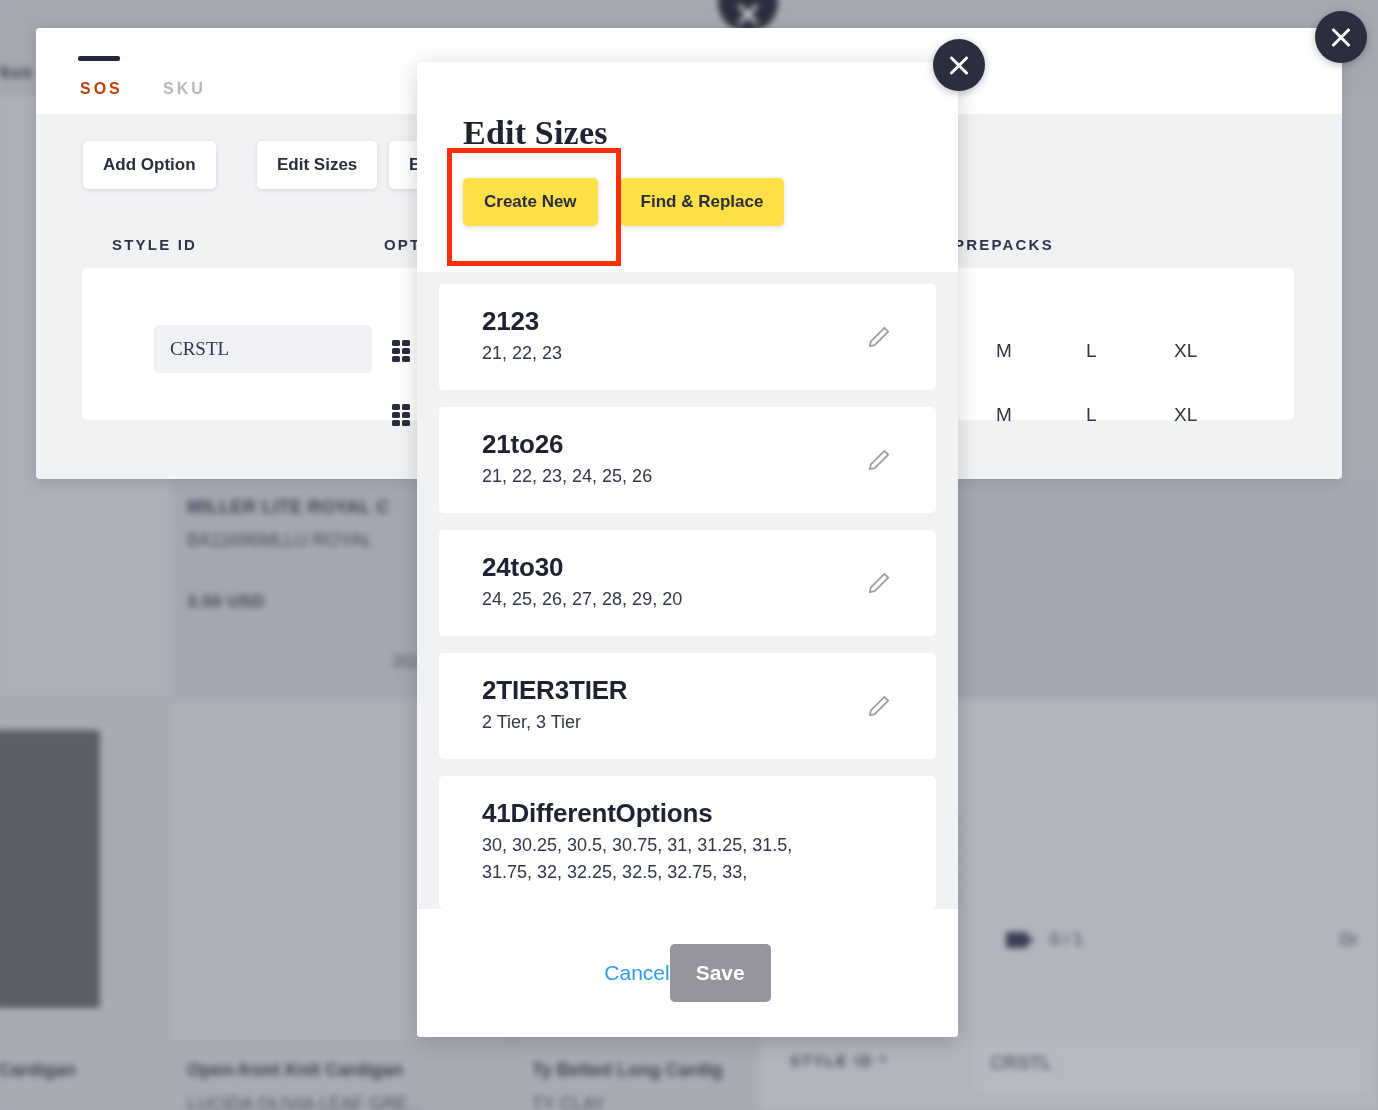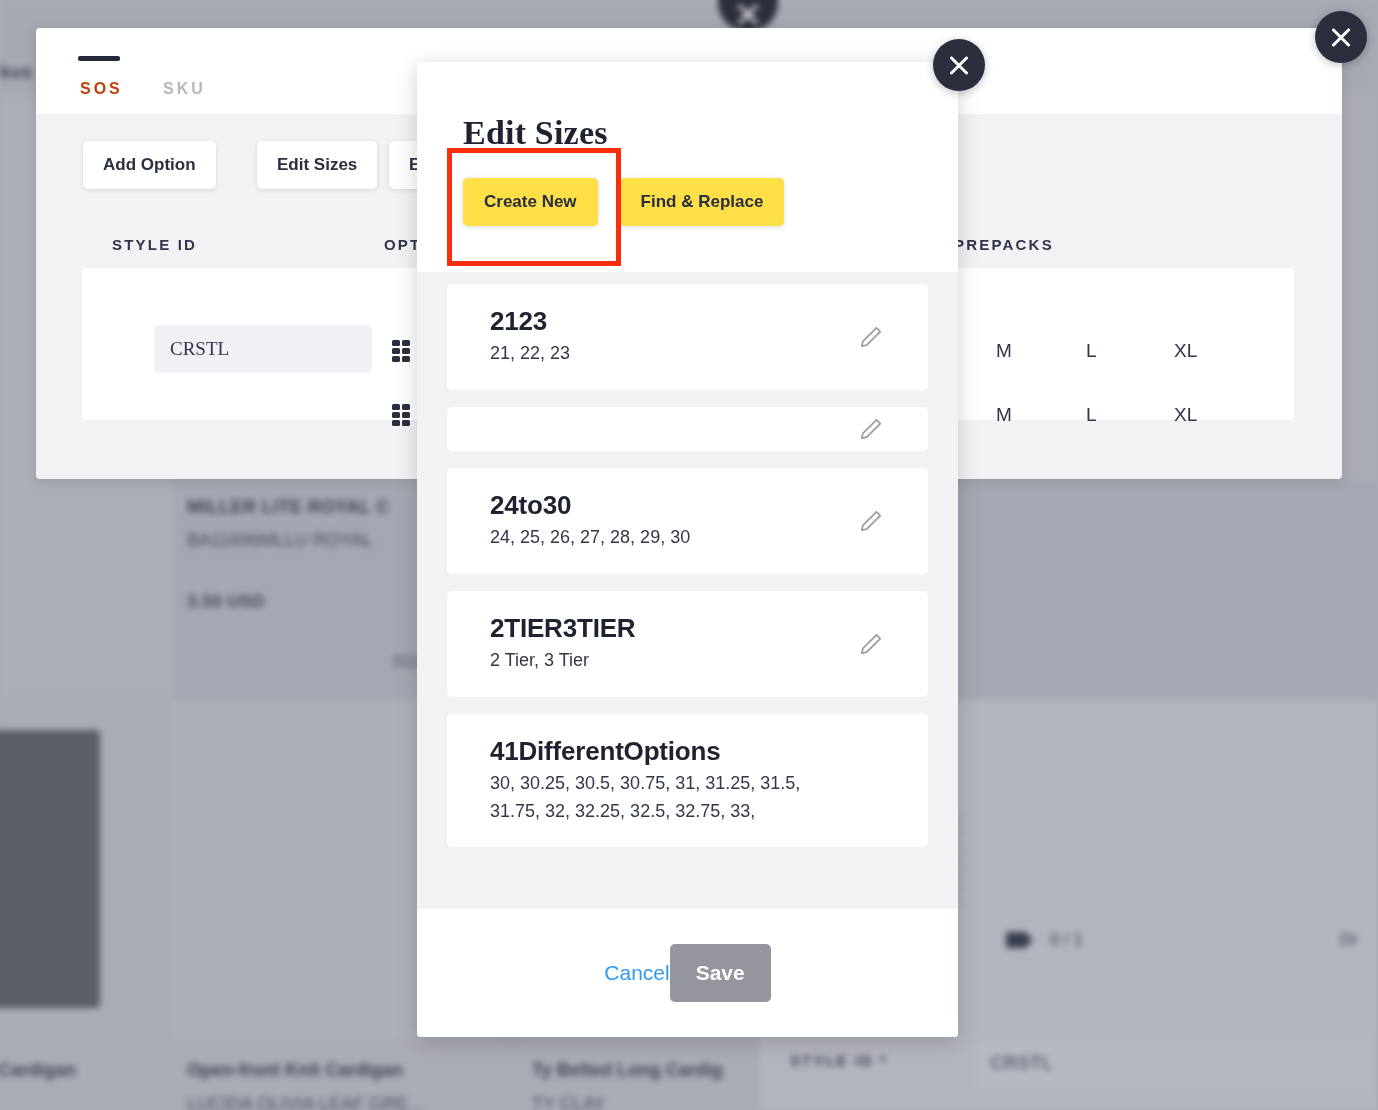--- a/index.html
+++ b/index.html
@@ -216,21 +216,21 @@
     font-family:"Liberation Sans", sans-serif;
     font-size:17px; font-weight:700; color:#2b2e3e;
     padding:0 21px; cursor:pointer; white-space:nowrap;
   }
   .redbox {
     position:absolute; left:30px; top:86px; width:174px; height:118px;
     border:5px solid #f92e0c; pointer-events:none;
   }
   .modal-list {
     flex:1 1 auto; background:#f1f2f4; overflow:hidden;
-    padding:0 30px;
+    padding:0 22px;
   }
   .size-card {
     background:#fff; border-radius:5px; margin-bottom:17px;
     padding:22px 26px 22px 43px; position:relative;
   }
   .size-card:first-child { margin-top:12px; }
   .size-name {
     font-size:26px; font-weight:700; color:#1f2230; letter-spacing:-.2px;
   }
   .size-vals {
@@ -364,30 +364,32 @@
         <div class="size-name">2123</div>
         <div class="size-vals">21, 22, 23</div>
         <span class="pencil">
           <svg width="26" height="26" viewBox="0 0 24 24" fill="none" stroke="#9a9da8" stroke-width="1.6" stroke-linecap="round" stroke-linejoin="round">
             <path d="M17 3.5l3.5 3.5L8 19.5 3.5 20.5 4.5 16z"></path>
           </svg>
         </span>
       </div>
 
       <div class="size-card">
+        <div class="size-name">21to26</div>
+        <div class="size-vals">21, 22, 23, 24, 25, 26</div>
         <span class="pencil">
           <svg width="26" height="26" viewBox="0 0 24 24" fill="none" stroke="#9a9da8" stroke-width="1.6" stroke-linecap="round" stroke-linejoin="round">
             <path d="M17 3.5l3.5 3.5L8 19.5 3.5 20.5 4.5 16z"></path>
           </svg>
         </span>
       </div>
 
       <div class="size-card">
         <div class="size-name">24to30</div>
-        <div class="size-vals">24, 25, 26, 27, 28, 29, 30</div>
+        <div class="size-vals">24, 25, 26, 27, 28, 29, 20</div>
         <span class="pencil">
           <svg width="26" height="26" viewBox="0 0 24 24" fill="none" stroke="#9a9da8" stroke-width="1.6" stroke-linecap="round" stroke-linejoin="round">
             <path d="M17 3.5l3.5 3.5L8 19.5 3.5 20.5 4.5 16z"></path>
           </svg>
         </span>
       </div>
 
       <div class="size-card">
         <div class="size-name">2TIER3TIER</div>
         <div class="size-vals">2 Tier, 3 Tier</div>

